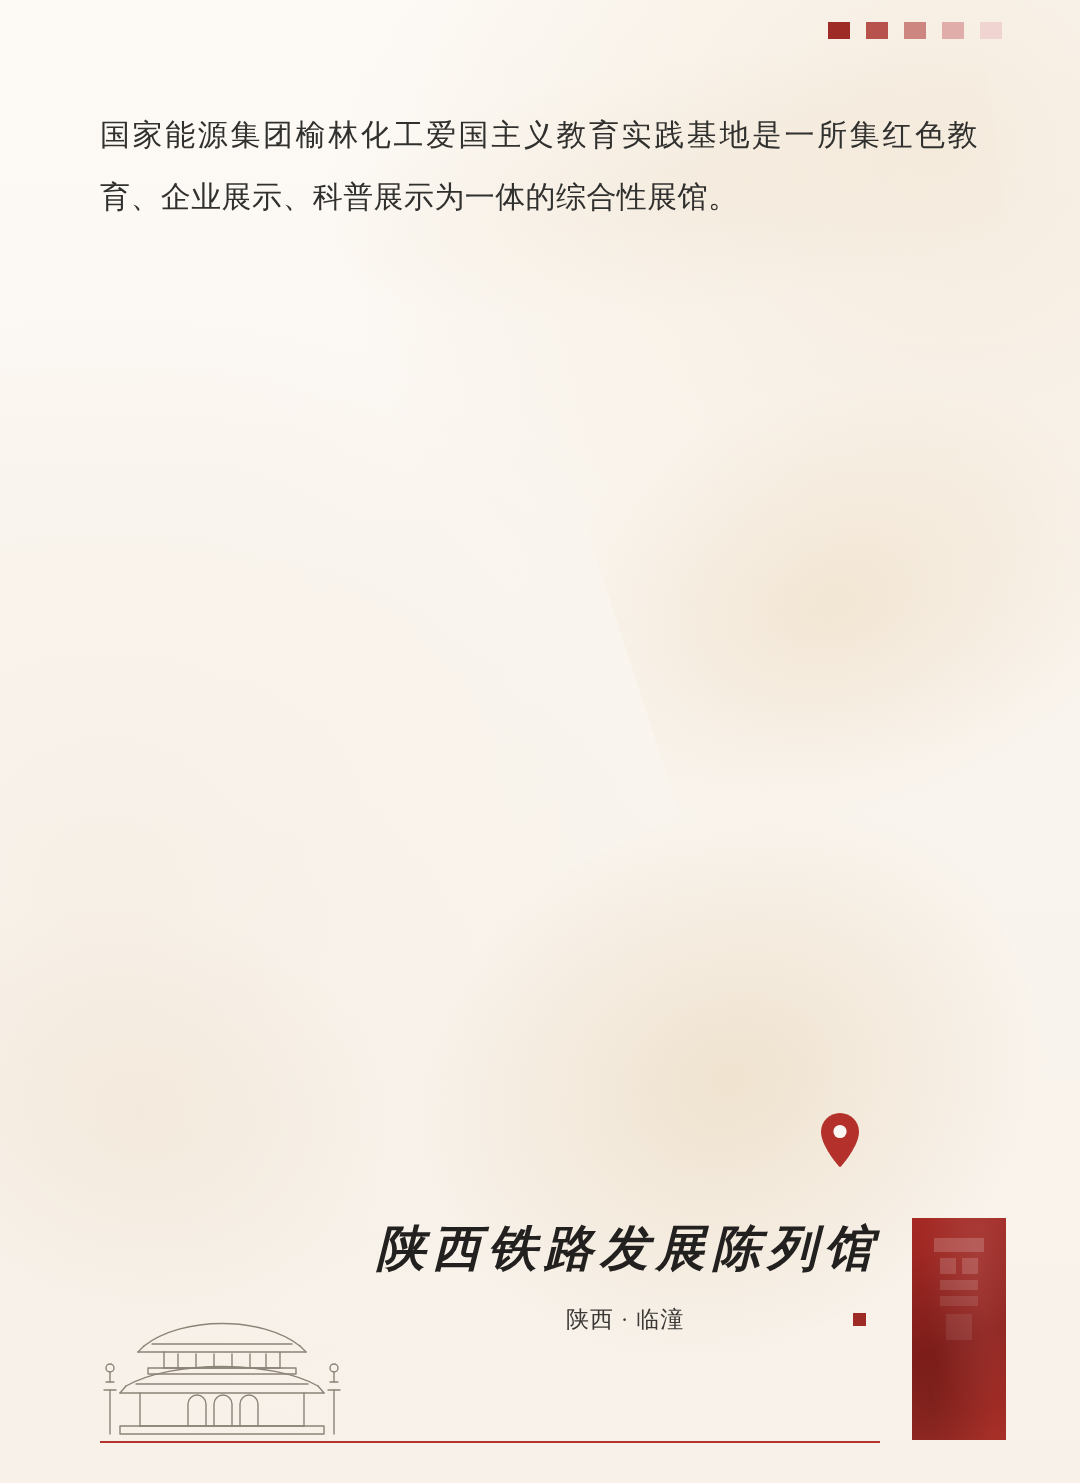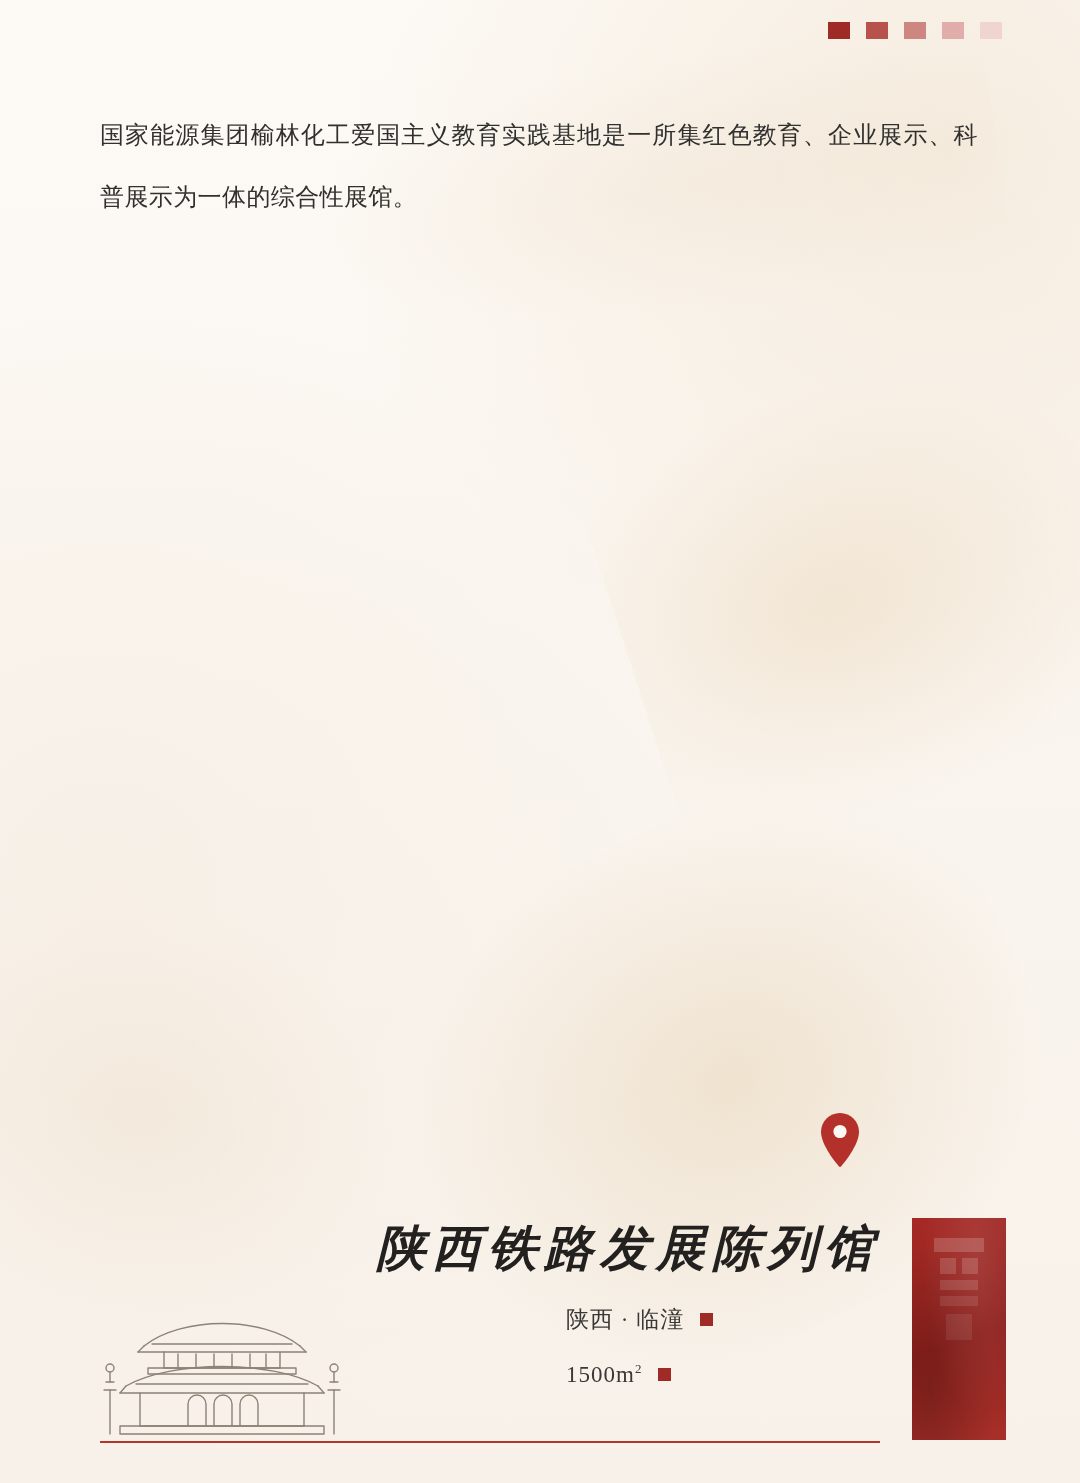--- a/index.html
+++ b/index.html
@@ -82,21 +82,21 @@
   .m5 { background: #efd4d2; }
 
   
   .content {
     position: absolute;
     left: 100px;
     top: 104px;
     width: 878px;
   }
   .para {
-    font-size: 24px;
+    font-size: 30px;
     line-height: 62px;
     color: #30302e;
     letter-spacing: 0.4px;
     text-align: justify;
     margin: 0 0 40px 0;
     font-family: "Liberation Serif", "DejaVu Serif", serif;
   }
   .para:last-child { margin-bottom: 0; }
 
   
@@ -128,21 +128,21 @@
 
   .meta {
     position: absolute;
     right: 214px;
     top: 1304px;
     width: 300px;
     text-align: right;
   }
   .meta-row {
     display: flex;
-    justify-content: flex-start;
+    justify-content: space-between;
     align-items: center;
     gap: 16px;
     margin-bottom: 26px;
     font-family: "Liberation Serif", "DejaVu Serif", serif;
     font-size: 23px;
     color: #3a3734;
     letter-spacing: 1px;
   }
   .meta-sq {
     width: 13px;
@@ -227,24 +227,20 @@
     </svg>
   </div>
 
   <div class="title-block">
     <div class="museum-title">陕西铁路发展陈列馆</div>
   </div>
 
   <div class="meta">
     <div class="meta-row">
       <span>陕西 · 临潼</span>
-      <span class="meta-sq"></span>
-    </div>
-    <div class="meta-row">
-      <span><span>1500m</span><sup>2</sup></span>
       <span class="meta-sq"></span>
     </div>
   </div>
 
   <div class="banner">
     <svg class="banner-inner" viewBox="0 0 58 120" width="58" height="120" aria-hidden="true">
       <rect x="4" y="6" width="50" height="14" fill="#ffffff" opacity="0.5"></rect>
       <rect x="10" y="26" width="16" height="16" fill="#ffffff" opacity="0.45"></rect>
       <rect x="32" y="26" width="16" height="16" fill="#ffffff" opacity="0.45"></rect>
       <rect x="10" y="48" width="38" height="10" fill="#ffffff" opacity="0.4"></rect>

